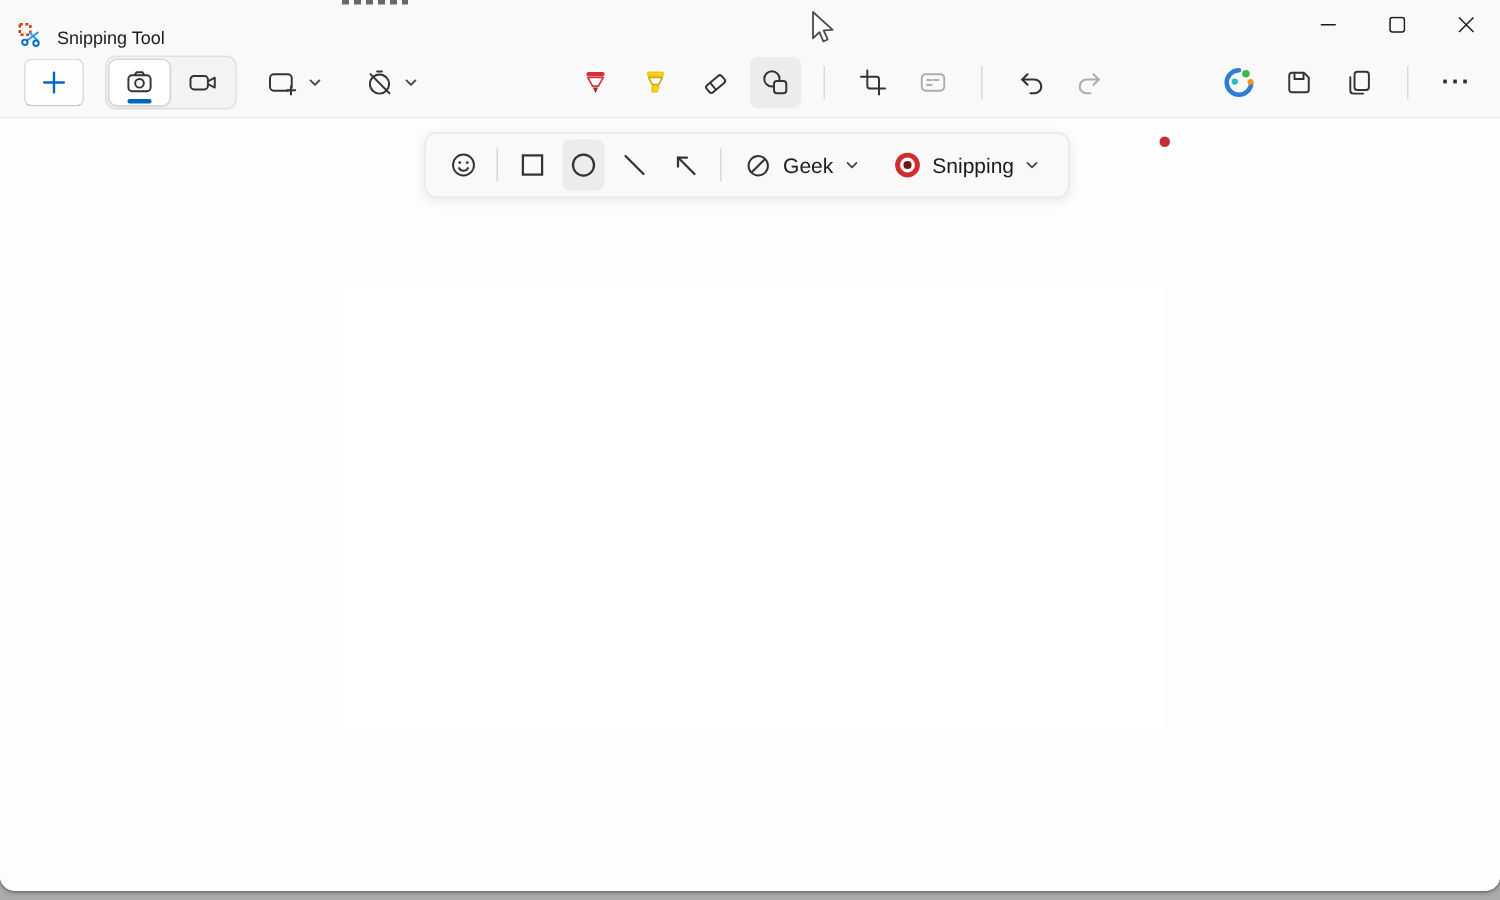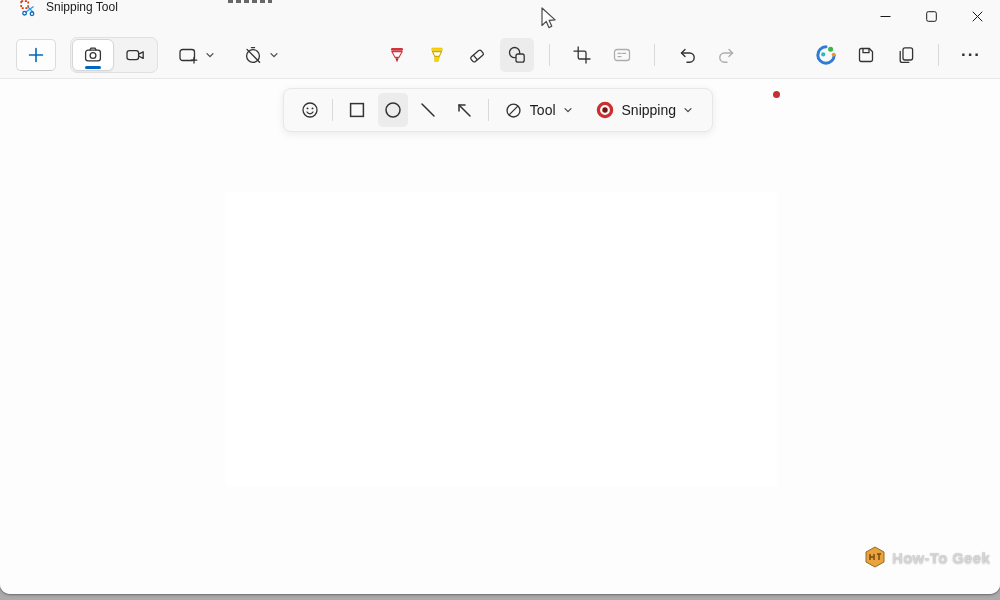--- a/index.html
+++ b/index.html
@@ -11,21 +11,21 @@
     position:relative;
   }
   .window {
     position:absolute; left:0; top:0; width:1000px; height:594px;
     background:#f9f9f9;
     border-radius:0 0 10px 10px;
     box-shadow:0 0 0 1px rgba(0,0,0,0.10), 0 1px 3px rgba(0,0,0,0.30);
     overflow:hidden;
   }
   
-  .titlebar { position:absolute; left:0; top:0; right:0; height:32px; display:flex; align-items:flex-start;padding-left:8px; }
+  .titlebar { position:absolute; left:0; top:0; right:0; height:32px; display:flex; align-items:flex-end; }
   .app-icon { margin-left:12px; width:17px; height:17px; display:flex; }
   .window-title { margin-left:9px; font-size:12px; color:#1b1b1b; }
   .caption-buttons { position:absolute; right:0; top:0; height:32px; display:flex; }
   .caption-btn { width:46px; height:32px; display:flex; align-items:center; justify-content:center; }
   .top-strip {
     position:absolute; left:228px; top:0; width:44px; height:3px;
     background:repeating-linear-gradient(90deg,#4f4f4f 0 5px, rgba(0,0,0,0) 5px 8px);
     opacity:.85;
   }
   
@@ -277,44 +277,37 @@
         <path d="M16 16 L5 5" stroke="#333" stroke-width="1.5" stroke-linecap="round"></path>
         <path d="M5 11 V5 H11" stroke="#333" stroke-width="1.5" stroke-linecap="round" stroke-linejoin="round"></path>
       </svg>
     </div>
     <div class="sep-v"></div>
     <div class="dd-label-btn">
       <svg width="19" height="19" viewBox="0 0 20 20" fill="none">
         <circle cx="10" cy="10" r="6.8" stroke="#333" stroke-width="1.4"></circle>
         <line x1="5.4" y1="14.6" x2="14.6" y2="5.4" stroke="#333" stroke-width="1.4"></line>
       </svg>
-      <span class="dd-label">Tool</span>
+      <span class="dd-label">Geek</span>
       <svg width="10" height="10" viewBox="0 0 10 10" fill="none">
         <path d="M2 3.6 L5 6.6 L8 3.6" stroke="#444" stroke-width="1.2" stroke-linecap="round" stroke-linejoin="round"></path>
       </svg>
     </div>
     <div class="dd-label-btn" style="margin-left:10px;">
       <svg width="20" height="20" viewBox="0 0 20 20" fill="none">
         <circle cx="10" cy="10" r="6.6" stroke="#cf2e2e" stroke-width="3.3"></circle>
         <circle cx="10" cy="10" r="2.7" fill="#741414"></circle>
       </svg>
       <span class="dd-label">Snipping</span>
       <svg width="10" height="10" viewBox="0 0 10 10" fill="none">
         <path d="M2 3.6 L5 6.6 L8 3.6" stroke="#444" stroke-width="1.2" stroke-linecap="round" stroke-linejoin="round"></path>
       </svg>
     </div>
   </div>
 
-  <div class="watermark">
-    <svg width="22" height="22" viewBox="0 0 22 22">
-      <polygon points="11,1 20,6 20,16 11,21 2,16 2,6" fill="#e8a33d" stroke="#9a6a20" stroke-width="1"></polygon>
-      <path d="M6 8 V14 M6 11 H10 M10 8 V14 M13 8 H17 M15 8 V14" stroke="#7c4a12" stroke-width="1.5" fill="none"></path>
-    </svg>
-    <span class="watermark-text">How-To Geek</span>
-  </div>
 
 </div>
 
 <div class="cursor">
   <svg width="24" height="26" viewBox="0 0 24 26">
     <path d="M6 2 V19.5 L10.3 15.4 L12.9 21.6 L15.8 20.3 L13.1 14.3 L19.1 13.9 Z" fill="#fdfdfd" stroke="#4a4a4a" stroke-width="1.2" stroke-linejoin="round"></path>
   </svg>
 </div>
 
 </body></html>

